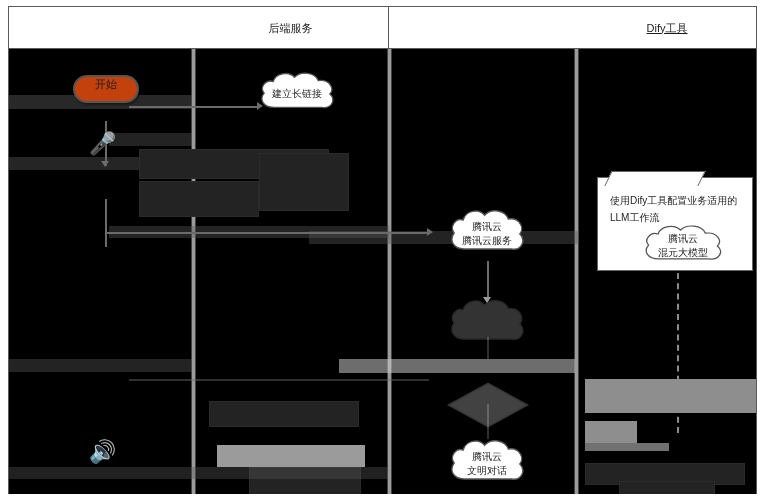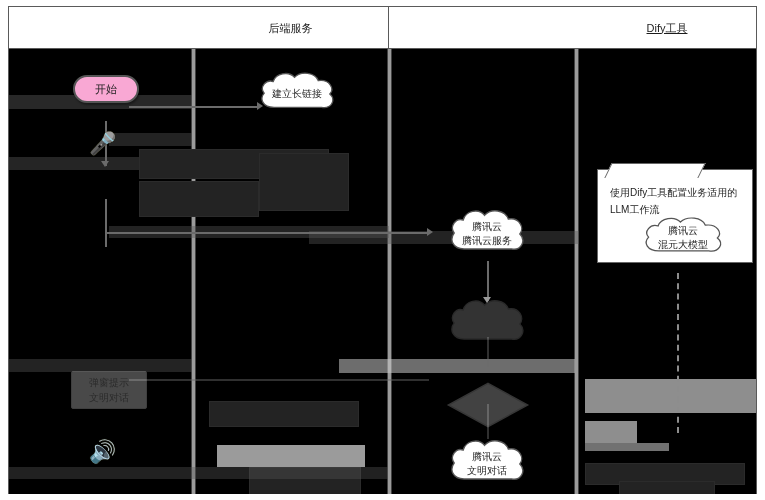--- a/index.html
+++ b/index.html
@@ -46,22 +46,22 @@
   .lane-sep{
     position:absolute;top:0;height:100%;width:3px;
     background:#9b9b9b;
     box-shadow:0 0 0 1px rgba(120,120,120,.55);
   }
 
   
   .node{position:absolute;box-sizing:border-box;}
 
   .start{
-    border:2px solid #555;border-radius:22px;background:#f9a8d4;
-    display:flex;align-items:center;justify-content:center;
+    border:2px solid #555;border-radius:22px;background:#c2410c;
+    display:flex;align-items:flex-start;justify-content:center;
     font-size:11px;color:#1d1d1d;
     box-shadow:1px 2px 2px rgba(0,0,0,.35);
   }
 
   .cloud{
     display:flex;flex-direction:column;align-items:center;justify-content:center;
     font-size:10px;line-height:1.45;color:#1d1d1d;text-align:center;
   }
   .cloud svg{position:absolute;left:0;top:0;width:100%;height:100%;}
   .cloud .txt{position:relative;z-index:2;}
@@ -242,26 +242,22 @@
       </div>
 
       <div class="node cloud" style="left:437px;top:387px;width:82px;height:56px;">
         <svg viewBox="0 0 100 60" preserveAspectRatio="none">
           <path d="M22,46 C8,46 4,36 10,29 C4,22 12,12 21,15 C24,5 40,2 47,10 C55,2 72,4 76,14 C90,12 96,24 90,30 C98,37 92,48 80,46 Z" fill="#ffffff" stroke="#555" stroke-width="1.6"></path>
         </svg>
         <span class="txt">腾讯云</span>
         <span class="txt">文明对话</span>
       </div>
 
-      <div class="popupbox node" style="left:62px;top:322px;width:76px;height:38px;">
-        <span>弹窗提示</span>
-        <span>文明对话</span>
-      </div>
-
-      <div class="note node" style="left:588px;top:120px;width:156px;height:94px;">
+
+      <div class="note node" style="left:588px;top:128px;width:156px;height:94px;">
         <div class="fold"></div>
         <div class="note-text">使用Dify工具配置业务适用的LLM工作流</div>
 
         <div class="node cloud" style="left:42px;top:44px;width:86px;height:48px;">
           <svg viewBox="0 0 100 60" preserveAspectRatio="none">
             <path d="M22,46 C8,46 4,36 10,29 C4,22 12,12 21,15 C24,5 40,2 47,10 C55,2 72,4 76,14 C90,12 96,24 90,30 C98,37 92,48 80,46 Z" fill="#ffffff" stroke="#555" stroke-width="1.5"></path>
           </svg>
           <span class="txt">腾讯云</span>
           <span class="txt">混元大模型</span>
         </div>

